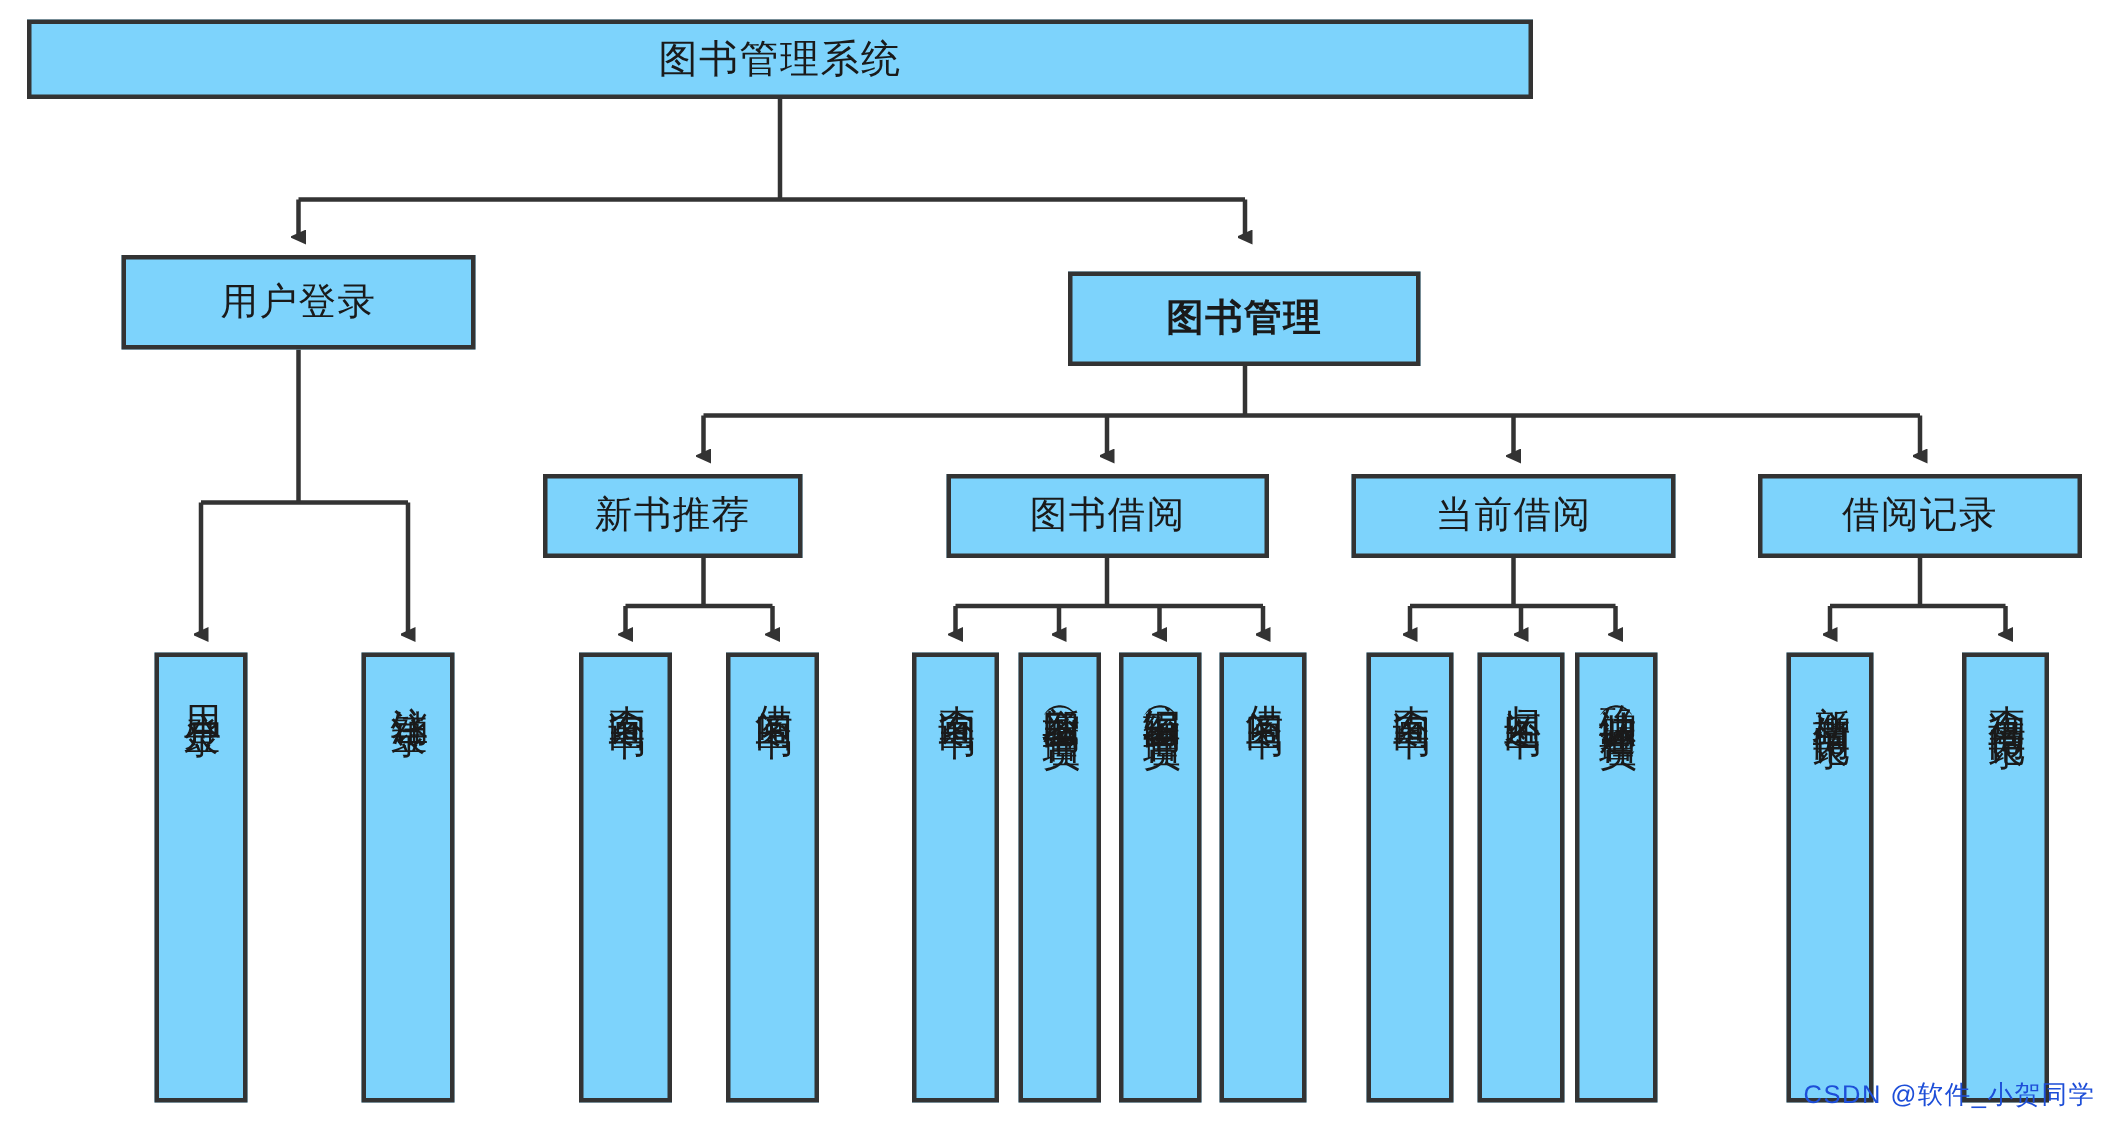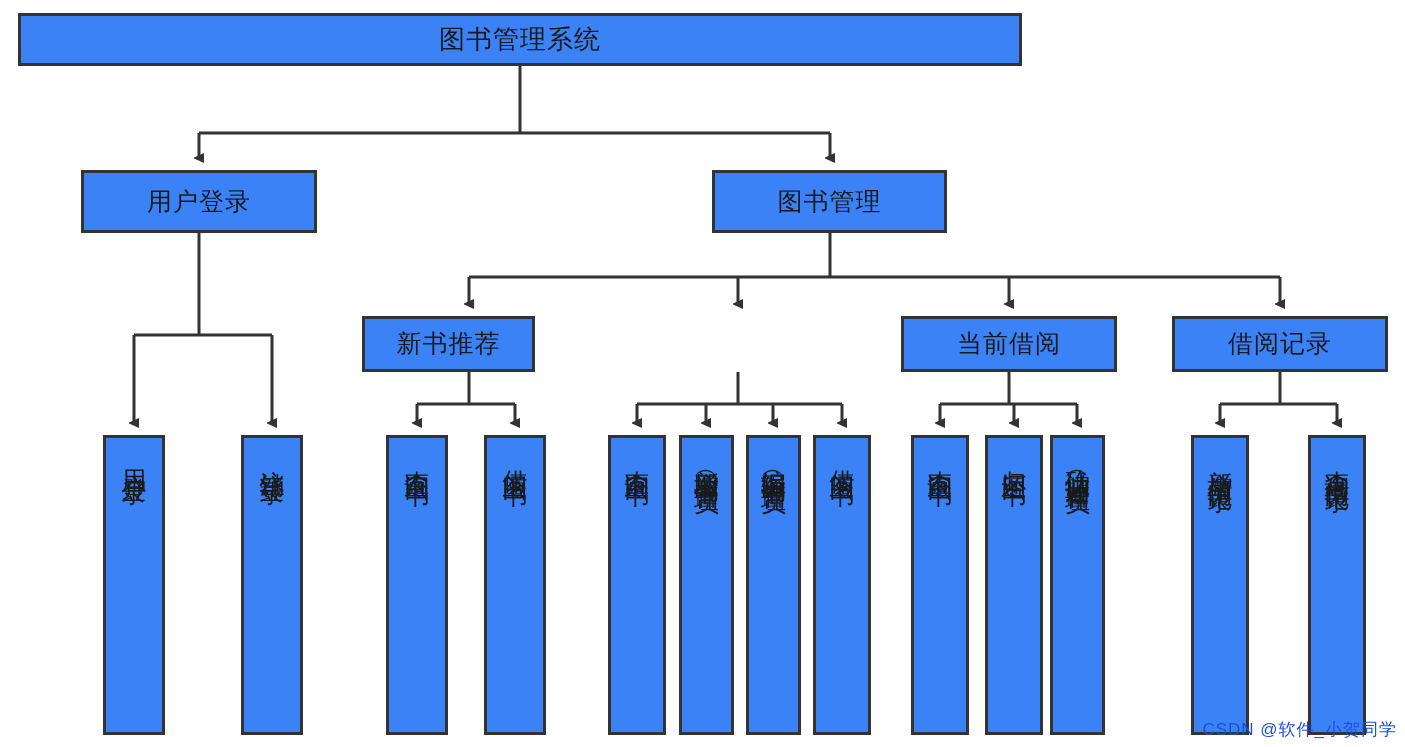--- a/index.html
+++ b/index.html
@@ -9,21 +9,21 @@
     font-family:"Liberation Sans","DejaVu Sans",sans-serif;
     overflow:hidden;
     position:relative;
   }
   #stage{position:absolute;left:0;top:0;width:1405px;height:747px;}
   #wires{position:absolute;left:0;top:0;width:1405px;height:747px;}
 
   .node{
     position:absolute;
     box-sizing:border-box;
-    background:#3b82f6;
+    background:#7dd3fc;
     border:3px solid #333333;
     display:flex;
     align-items:center;
     justify-content:center;
     color:#1a1a1a;
   }
   .node .lbl{
     display:block;
     text-align:center;
     line-height:1.18;
@@ -118,26 +118,29 @@
     </g>
   </svg>
 
   <div class="node h-node root" style="left:18px;top:13px;width:1004px;height:53px;">
     <span class="lbl">图书管理系统</span>
   </div>
 
   <div class="node h-node" style="left:81px;top:170px;width:236px;height:63px;">
     <span class="lbl">用户登录</span>
   </div>
-  <div class="node h-node" style="left:712px;top:170px;width:235px;height:63px;">
+  <div class="node h-node" style="left:712px;top:181px;width:235px;height:63px;font-weight:bold;">
     <span class="lbl">图书管理</span>
   </div>
 
   <div class="node h-node" style="left:362px;top:316px;width:173px;height:56px;">
     <span class="lbl">新书推荐</span>
+  </div>
+  <div class="node h-node" style="left:631px;top:316px;width:215px;height:56px;">
+    <span class="lbl">图书借阅</span>
   </div>
   <div class="node h-node" style="left:1172px;top:316px;width:216px;height:56px;">
     <span class="lbl">借阅记录</span>
   </div>
   <div class="node h-node" style="left:901px;top:316px;width:216px;height:56px;">
     <span class="lbl">当前借阅</span>
   </div>
 
   <div class="node v-node" style="left:103px;top:435px;width:62px;height:300px;">
     <span class="lbl">用户登录</span>

